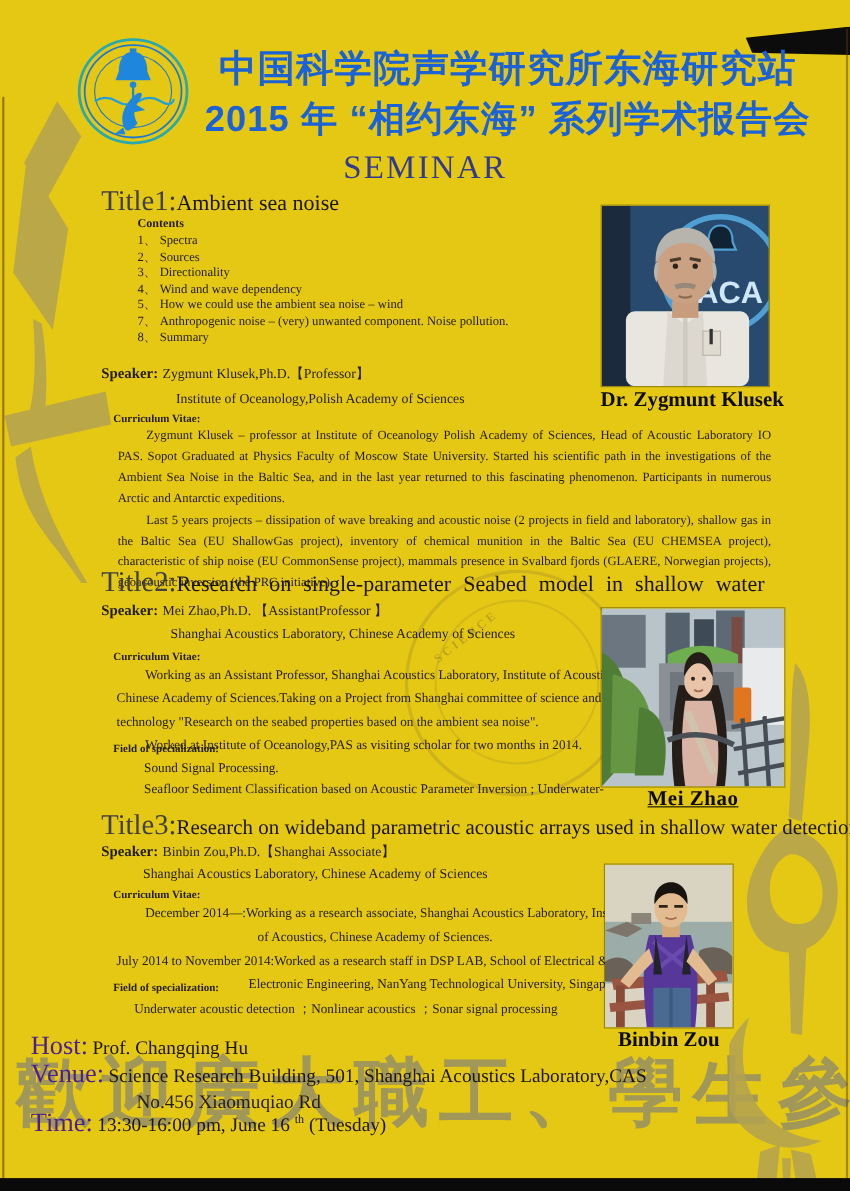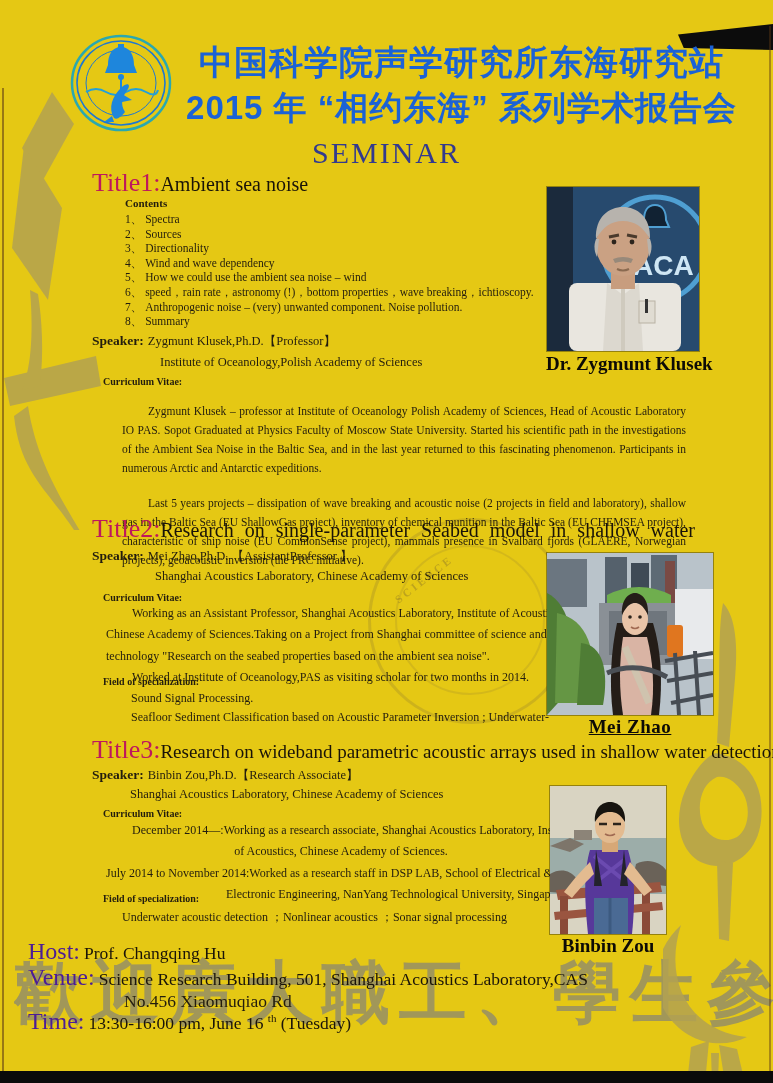--- a/index.html
+++ b/index.html
@@ -25,28 +25,28 @@
   
   .logo{left:70px;top:34px;width:102px;height:98px;}
   .org1{left:150px;top:40px;width:623px;text-align:center;font-size:34px;font-weight:bold;
     color:#1b62d6;font-family:"Liberation Sans",sans-serif;letter-spacing:1px;}
   .org2{left:150px;top:86px;width:623px;text-align:center;font-size:33px;font-weight:bold;
     color:#1b62d6;font-family:"Liberation Sans",sans-serif;letter-spacing:1px;}
   .seminar{left:0;top:136px;width:773px;text-align:center;font-size:30px;color:#333a8e;
     letter-spacing:2px;}
   
   .talk-heading{white-space:nowrap;}
-  .talk-heading .tl{font-size:26px;color:#be185d;}
+  .talk-heading .tl{font-size:26px;color:#404040;}
   .talk-heading .tt{font-size:20px;color:#191308;}
   .speaker-row{white-space:nowrap;}
   .speaker-row .sl{font-weight:bold;font-size:13.5px;}
   .speaker-row .sv{font-size:12.5px;}
   .affil{font-size:12.5px;}
   .cv-label,.field-label{font-weight:bold;font-size:10px;}
-  .cv-par p{margin:16px;text-indent:26px;}
+  .cv-par p{margin:1px;text-indent:26px;}
   .cv-line{white-space:nowrap;}
   .li-indent{padding-left:26px;}
   .li-center{text-align:center;}
   .li-center2{padding-left:120px;}
   
   .t1-heading{left:92px;top:168px;}
   .t1-contents-label{left:125px;top:197px;font-size:11px;font-weight:bold;}
   .t1-list{left:125px;top:212px;width:480px;font-size:11.5px;line-height:14.6px;}
   .t1-speaker{left:92px;top:331px;}
   .t1-affil{left:160px;top:355px;}
@@ -149,21 +149,20 @@
   <div class="abs talk-heading t1-heading">
     <span class="tl">Title1:</span><span class="tt">Ambient sea noise</span>
   </div>
   <div class="abs t1-contents-label">Contents</div>
   <div class="abs t1-list">
     <div class="cv-line">1、 Spectra</div>
     <div class="cv-line">2、 Sources</div>
     <div class="cv-line">3、 Directionality</div>
     <div class="cv-line">4、 Wind and wave dependency</div>
     <div class="cv-line">5、 How we could use the ambient sea noise – wind</div>
-    <div class="cv-line">6、 speed，rain rate，astronomy (!)，bottom properties，wave breaking，ichtioscopy.</div>
     <div class="cv-line">7、 Anthropogenic noise – (very) unwanted component. Noise pollution.</div>
     <div class="cv-line">8、 Summary</div>
   </div>
   <div class="abs speaker-row t1-speaker">
     <span class="sl">Speaker:</span>
     <span class="sv">Zygmunt  Klusek,Ph.D.【Professor】</span>
   </div>
   <div class="abs affil t1-affil">Institute of Oceanology,Polish Academy of Sciences</div>
   <div class="abs cv-label t1-cvlabel">Curriculum Vitae:</div>
   <div class="abs cv-par t1-cv">
@@ -253,21 +252,21 @@
       <path d="M60,120 Q90,108 120,124" fill="none" stroke="#4a4f55" stroke-width="5"></path>
     </svg>
   </div>
   <div class="abs caption cap2">Mei   Zhao</div>
 
   <div class="abs talk-heading t3-heading">
     <span class="tl">Title3:</span><span class="tt">Research on wideband parametric acoustic arrays used in shallow water detection</span>
   </div>
   <div class="abs speaker-row t3-speaker">
     <span class="sl">Speaker:</span>
-    <span class="sv">Binbin  Zou,Ph.D.【Research  Associate】</span>
+    <span class="sv">Binbin  Zou,Ph.D.【Shanghai  Associate】</span>
   </div>
   <div class="abs affil t3-affil">Shanghai Acoustics Laboratory, Chinese Academy of Sciences</div>
   <div class="abs cv-label t3-cvlabel">Curriculum Vitae:</div>
   <div class="abs t3-cv">
     <div class="cv-line li-indent">December 2014—:Working as a research associate, Shanghai Acoustics Laboratory, Institute</div>
     <div class="cv-line li-center">of Acoustics, Chinese Academy of Sciences.</div>
     <div class="cv-line">July 2014 to November 2014:Worked as a research staff in DSP LAB, School of Electrical &amp;</div>
     <div class="cv-line li-center2">Electronic Engineering, NanYang Technological University, Singapore.</div>
   </div>
   <div class="abs cv-label t3-fieldlabel">Field of specialization:</div>

